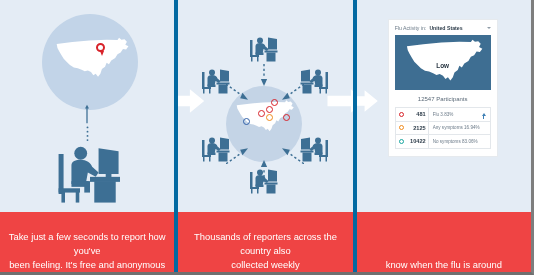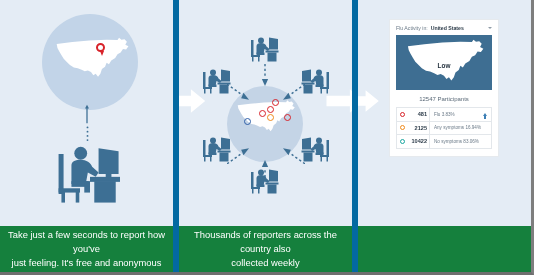--- a/index.html
+++ b/index.html
@@ -24,38 +24,38 @@
     width: 100%;
     height: 100%;
   }
   .panel {
     position: relative;
     flex: 1 1 0;
     height: 100%;
     background: #e4ecf5;
     overflow: hidden;
   }
-  .panel + .panel { border-left: 6px solid #0369a1; text-decoration: underline; }
+  .panel + .panel { border-left: 4px solid #0369a1; text-decoration: underline; }
   .panel-body {
     position: relative;
     height: 212px;
     width: 100%;
     overflow: hidden;
   }
   .caption {
     position: absolute;
     left: 0; right: 0; bottom: 0;
-    height: 46px;
-    background: #15803d;
+    height: 60px;
+    background: #ef4444;
     color: #ffffff;
     font-size: 9.4px;
     line-height: 14px;
     text-align: center;
     display: flex;
-    align-items: center;
+    align-items: flex-end;
     justify-content: center;
     padding: 0 8px;
     box-sizing: border-box;
   }
   .caption span { display: block; }
 
   
   .globe {
     position: absolute;
     border-radius: 50%;
@@ -287,21 +287,21 @@
           <rect x="50" y="46" width="42" height="7" fill="#3d6f94"></rect>
           <rect x="56" y="52" width="30" height="30" fill="#3d6f94"></rect>
 
           <path fill="#3d6f94" d="M62,6 L90,10 L90,42 L62,42 Z"></path>
           <rect x="72" y="42" width="8" height="5" fill="#3d6f94"></rect>
         </svg>
       </div>
       <div class="caption">
         <div>
           <span>Take just a few seconds to report how you've</span>
-          <span>just feeling. It's free and anonymous</span>
+          <span>been feeling. It's free and anonymous</span>
         </div>
       </div>
     </div>
 
     <div class="panel">
       <div class="panel-body">
 
         <svg class="big-arrow" style="left:-12px; top:88px; width:40px; height:26px;" viewBox="0 0 60 40">
           <path fill="#ffffff" d="M0,12 L36,12 L36,2 L58,20 L36,38 L36,28 L0,28 Z"></path>
         </svg>
@@ -499,18 +499,19 @@
               <div class="stat-right">
                 <span class="txt">No symptoms 83.06%</span>
               </div>
             </div>
 
           </div>
         </div>
       </div>
       <div class="caption">
         <div>
+          <span>know when the flu is around</span>
         </div>
       </div>
     </div>
 
   </div>
 </div>
 
 </body></html>

